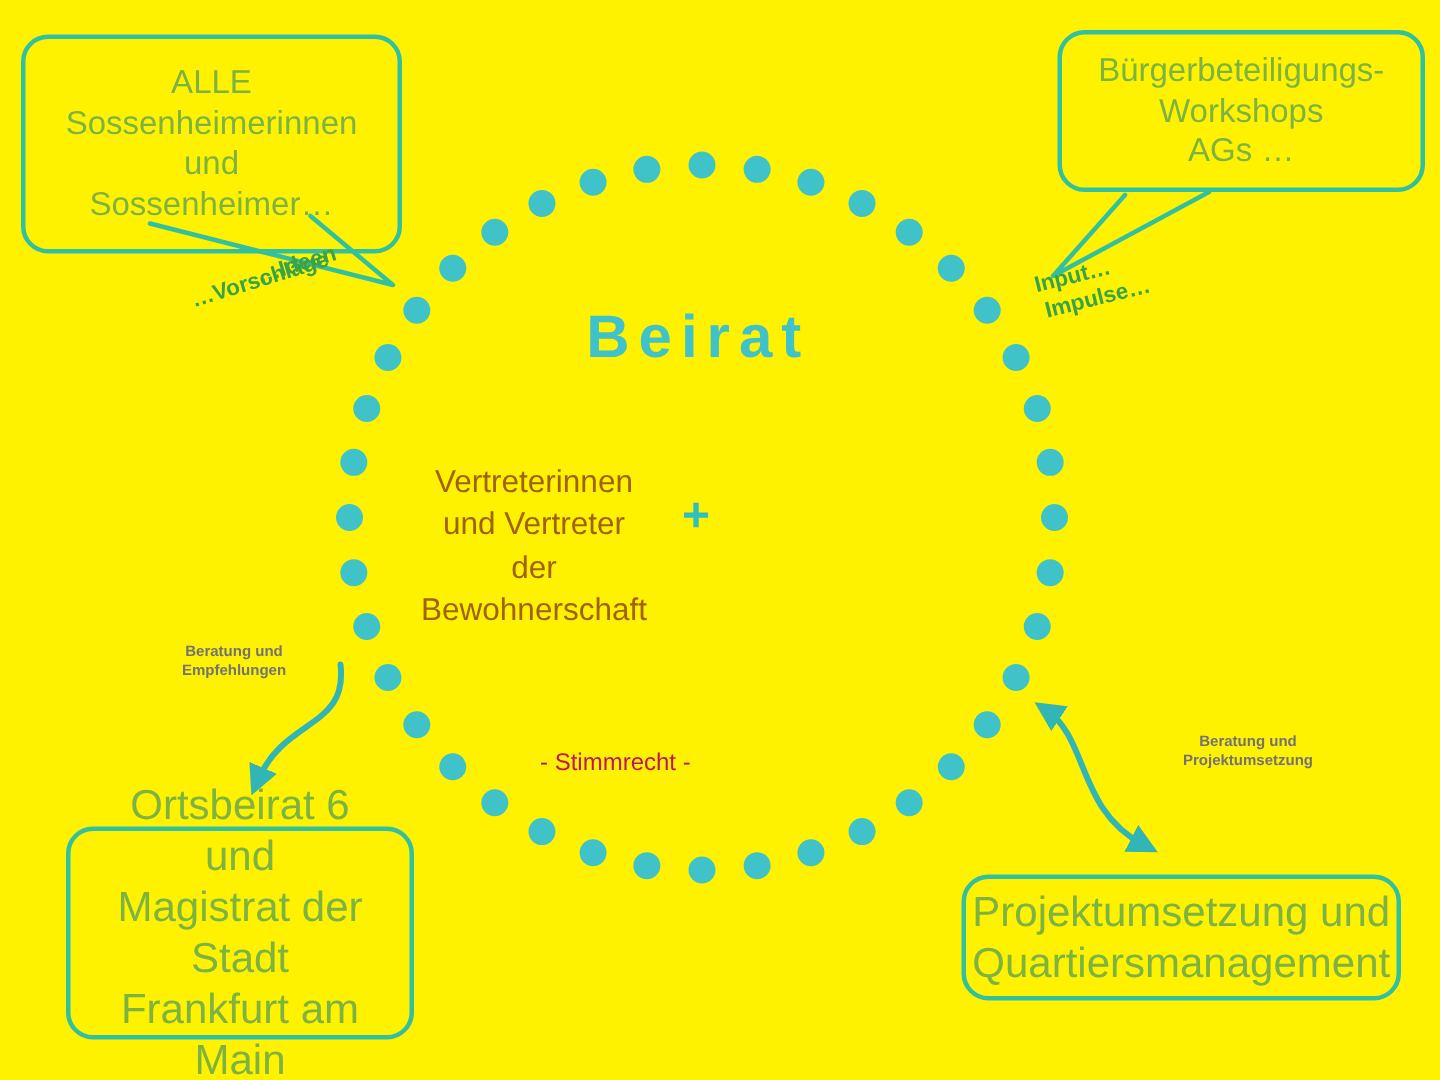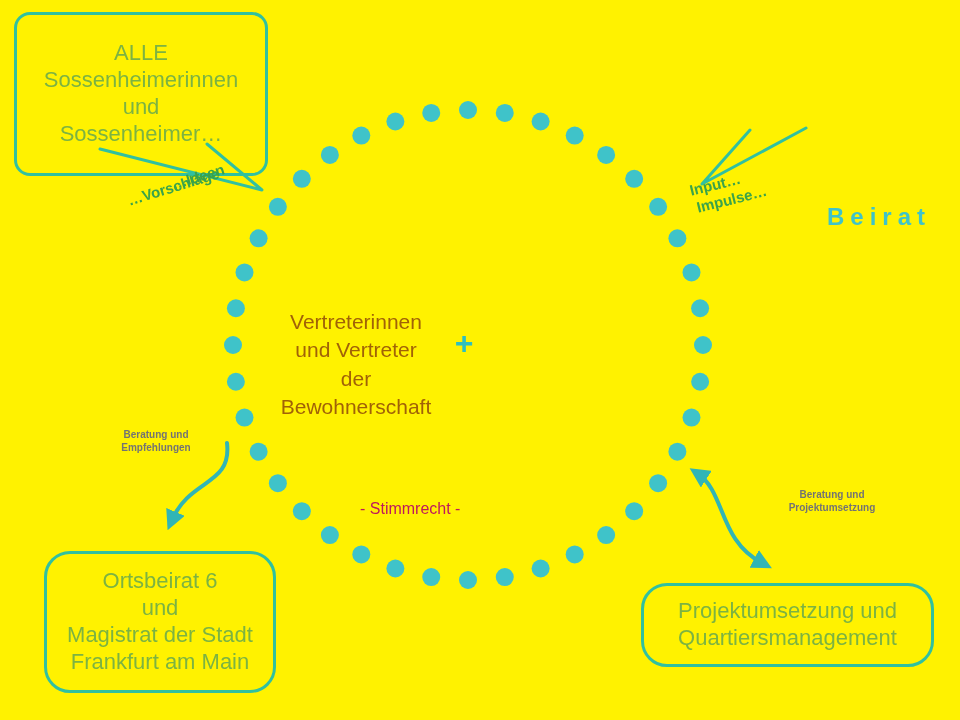--- a/index.html
+++ b/index.html
@@ -31,40 +31,40 @@
     background: transparent;
     display: flex;
     align-items: center;
     justify-content: center;
     text-align: center;
     color: #7cb342;
     line-height: 1.22;
     white-space: pre-line;
   }
   .bubble { font-size: 22px; }
-  .box { font-size: 22px; border-radius: 26px; }
+  .box { font-size: 28px; }
 
   #bubble-citizens {
-    left: 14px; top: 12px; width: 254px; height: 164px; border-radius: 16px;
+    left: 14px; top: 23px; width: 254px; height: 146px;
   }
   #bubble-workshops {
     left: 705px; top: 20px; width: 245px; height: 108px;
   }
   #box-ortsbeirat {
     left: 44px; top: 551px; width: 232px; height: 142px;
   }
   #box-stadtplanung {
     left: 641px; top: 583px; width: 293px; height: 84px;
   }
 
   #beirat-title {
     position: absolute;
     left: 0; top: 203px; width: 931px;
-    text-align: right;
-    font-size: 24px;
+    text-align: center;
+    font-size: 40px;
     font-weight: bold;
     letter-spacing: 6px;
     color: #3fc3c9;
   }
 
   .center-col {
     position: absolute;
     color: #a16207;
     font-size: 21px;
     line-height: 1.35;
@@ -181,20 +181,23 @@
         <path d="M0,0 L5,2.5 L0,5 z" fill="#31b5b5"></path>
       </marker>
     </defs>
   </svg>
 
   <div class="bubble" id="bubble-citizens">ALLE
 Sossenheimerinnen
 und
 Sossenheimer…</div>
 
+  <div class="bubble" id="bubble-workshops">Bürgerbeteiligungs-
+Workshops
+AGs …</div>
 
   <div class="rot-label" id="label-ideen">…Ideen</div>
   <div class="rot-label" id="label-vorschlaege">…Vorschläge</div>
   <div class="rot-label" id="label-input">Input…</div>
   <div class="rot-label" id="label-impulse">Impulse…</div>
 
   <div id="beirat-title">Beirat</div>
 
   <div class="center-col" id="col-left">Vertreterinnen
 und Vertreter

